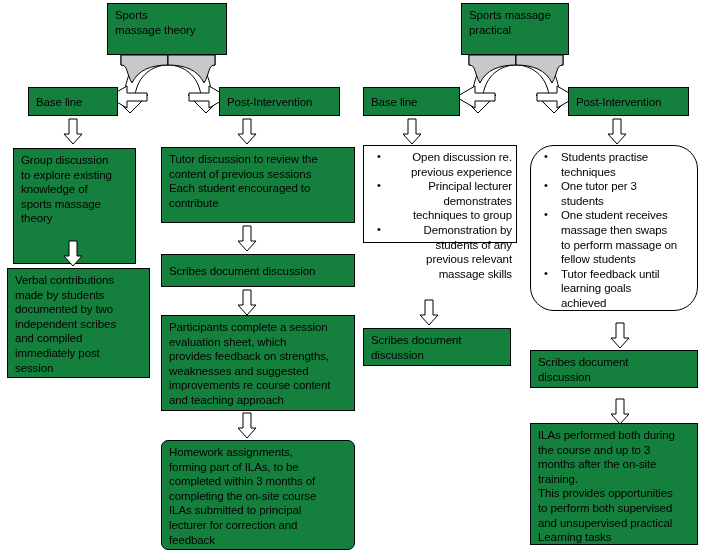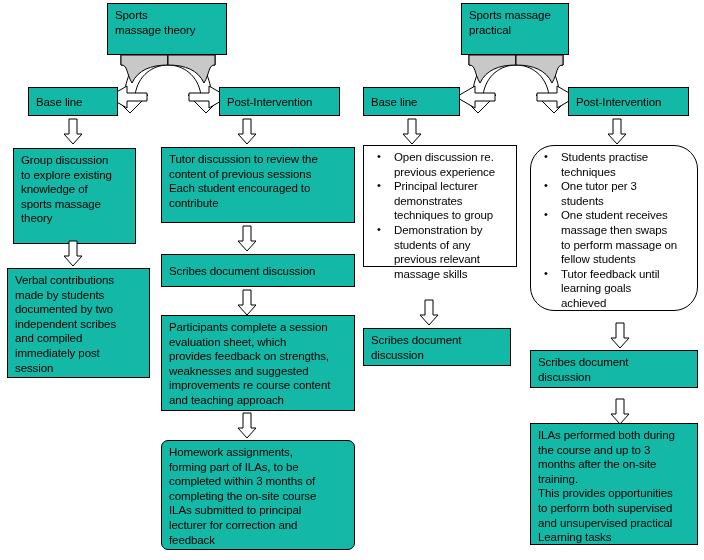--- a/index.html
+++ b/index.html
@@ -18,21 +18,21 @@
   #canvas {
     position: absolute;
     left: 0; top: 0;
     width: 704px;
     height: 560px;
   }
   .node {
     position: absolute;
     box-sizing: border-box;
     border: 1px solid #000000;
-    background: #14b8a6;
+    background: #15803d;
     font-size: 11.5px;
     line-height: 14.6px;
     color: #000000;
     padding: 4px 6px 3px 7px;
     white-space: pre-line;
     letter-spacing: -0.1px;
   }
   .node.center-v {
     display: flex;
     align-items: center;
@@ -99,21 +99,21 @@
   </svg>
 
   <div class="node center-v" style="left:28px; top:87px; width:90px; height:29px;">Base line</div>
 
   <div class="node center-v" style="left:219px; top:87px; width:121px; height:29px;">Post-Intervention</div>
 
   <svg class="arrow-svg" style="left:61px; top:118px;" width="24" height="28" viewBox="0 0 24 28">
     <path d="M8,1 L16,1 L16,16 L21,16 L12,26 L3,16 L8,16 Z" fill="#ffffff" stroke="#000000" stroke-width="1"></path>
   </svg>
 
-  <div class="node" style="left:13px; top:148px; width:123px; height:96px;">Group discussion
+  <div class="node" style="left:13px; top:148px; width:123px; height:116px;">Group discussion
 to explore existing
 knowledge of
 sports massage
 theory</div>
 
   <svg class="arrow-svg" style="left:61px; top:240px;" width="24" height="28" viewBox="0 0 24 28">
     <path d="M8,1 L16,1 L16,16 L21,16 L12,26 L3,16 L8,16 Z" fill="#ffffff" stroke="#000000" stroke-width="1"></path>
   </svg>
 
   <div class="node" style="left:7px; top:268px; width:143px; height:110px;">Verbal contributions
@@ -175,21 +175,21 @@
   </svg>
 
   <div class="node center-v" style="left:363px; top:87px; width:97px; height:29px;">Base line</div>
 
   <div class="node center-v" style="left:568px; top:87px; width:121px; height:29px;">Post-Intervention</div>
 
   <svg class="arrow-svg" style="left:400px; top:118px;" width="24" height="28" viewBox="0 0 24 28">
     <path d="M8,1 L16,1 L16,16 L21,16 L12,26 L3,16 L8,16 Z" fill="#ffffff" stroke="#000000" stroke-width="1"></path>
   </svg>
 
-  <div class="bullets" style="left:363px; top:145px; width:154px; height:122px;">
+  <div class="bullets" style="left:363px; top:145px; width:154px; height:98px;text-align:right;">
     <ul>
       <li style="white-space:pre-line">Open discussion re.
 previous experience</li>
       <li style="white-space:pre-line">Principal lecturer
 demonstrates
 techniques to group</li>
       <li style="white-space:pre-line">Demonstration by
 students of any
 previous relevant
 massage skills</li>

